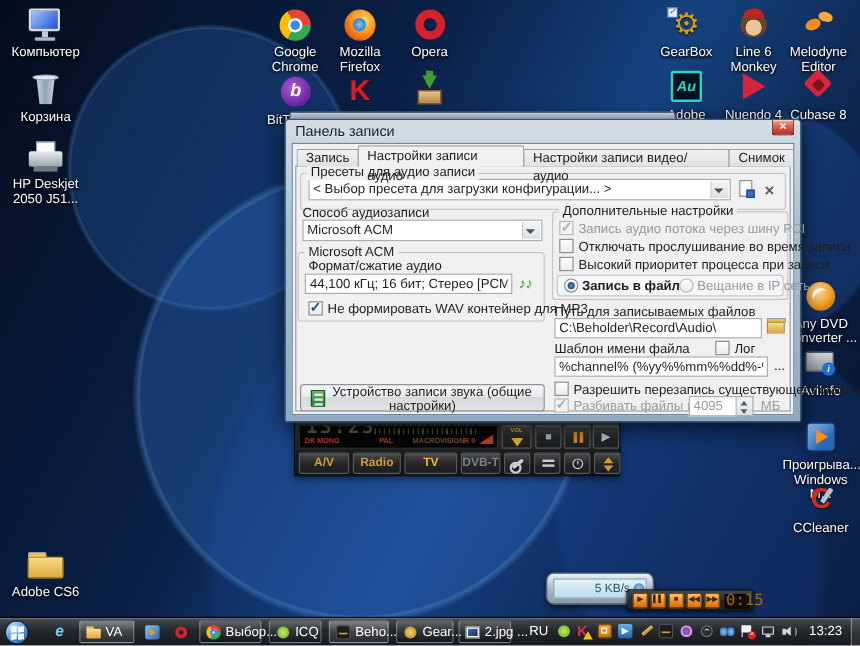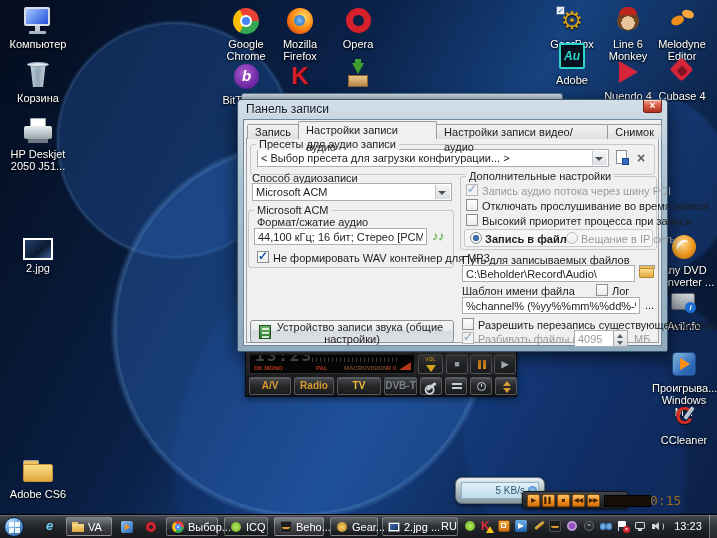--- a/index.html
+++ b/index.html
@@ -134,21 +134,21 @@
 .chip{position:absolute;left:8px;top:4px;width:12px;height:14px;background:linear-gradient(#6db36d,#2e7d32);border:1px solid #1d5420;}
 .chip::after{content:"";position:absolute;left:2px;top:2px;width:7px;height:2px;background:#d7ecd7;box-shadow:0 4px 0 #d7ecd7,0 8px 0 #d7ecd7;}
 
 
 .dm{left:455px;top:477px;width:90px;height:27px;border-radius:7px;background:linear-gradient(#eaeff2,#aab6bd 55%,#8c98a0);border:1px solid #5f6d76;box-shadow:0 2px 4px rgba(0,0,0,.5);z-index:3;}
 .dm-screen{position:absolute;left:5px;top:4px;right:5px;bottom:4px;background:linear-gradient(#e2f1f8,#bcdcec);border:1px solid #8fb4c6;font-size:10px;color:#2f566d;text-align:right;padding-right:13px;line-height:15px;}
 .dm-ico{position:absolute;right:7px;top:8px;width:9px;height:9px;border-radius:50%;background:radial-gradient(#a9cef4,#2f6fc0);z-index:2;}
 .mini{left:522px;top:491px;width:106px;height:18px;background:linear-gradient(#43474c,#26292d 55%,#1d2023);border:1px solid #111315;border-radius:3px;box-shadow:0 1px 3px rgba(0,0,0,.55);z-index:4;}
 .obtn{position:absolute;top:2px;width:13px;height:13px;background:linear-gradient(#fcc36a,#ee8f22 55%,#d96f0e);border:1px solid #7e4a08;border-radius:2px;color:#3f2304;font-size:6px;line-height:11px;text-align:center;font-weight:bold;padding:0;}
 .o1{left:4px;} .o2{left:19px;} .o3{left:34px;} .o4{left:49px;} .o5{left:64px;}
-.mini-lcd{position:absolute;left:81px;top:3px;width:21px;height:12px;background:#140e06;border:1px solid #000;color:#9a6a1d;font-family:"DejaVu Sans Mono",monospace;font-size:13px;line-height:10px;text-align:right;padding-left:45px;}
+.mini-lcd{position:absolute;left:81px;top:3px;width:21px;height:12px;background:#140e06;border:1px solid #000;color:#9a6a1d;font-family:"DejaVu Sans Mono",monospace;font-size:13px;line-height:10px;text-align:right;}
 
 
 .taskbar{left:0;top:514px;width:717px;height:24px;background:linear-gradient(#474c54,#24272c 45%,#16181c);border-top:1px solid #000;box-shadow:inset 0 1px 0 rgba(255,255,255,.18);z-index:10;}
 .orb{position:absolute;left:4px;top:2px;width:20px;height:20px;border-radius:50%;background:radial-gradient(circle at 35% 28%,#c4e2ff,#4d9be0 42%,#0f4f9e 72%,#083a78);border:1px solid #06233f;box-shadow:inset 0 0 4px rgba(255,255,255,.6);}
 .orb i{position:absolute;width:5px;height:5px;background:rgba(255,255,255,.92);transform:skewY(-8deg);}
 .orb .f1{left:4px;top:4px;} .orb .f2{left:10px;top:4px;} .orb .f3{left:4px;top:10px;} .orb .f4{left:10px;top:10px;}
 .tbbtn{position:absolute;top:2px;height:19px;border:1px solid rgba(255,255,255,.3);border-radius:2px;background:linear-gradient(rgba(255,255,255,.18),rgba(255,255,255,.06) 50%,rgba(0,0,0,.14));color:#fff;font-size:11px;display:flex;align-items:center;gap:4px;padding:0 5px;white-space:nowrap;}
 .tbbtn.on{background:linear-gradient(rgba(255,255,255,.34),rgba(255,255,255,.14) 50%,rgba(255,255,255,.07));}
 .mi{width:12px;height:12px;position:relative;flex:none;display:inline-block;}
 .mi i{position:absolute;display:block;}
@@ -212,26 +212,20 @@
     <div class="dlabel">Корзина</div>
   </div>
   <div class="dicon" style="left:6px;top:116px">
     <div class="ic ic-printer">
         <i class="pap"></i>
         <i class="bdy"></i>
         <i class="tray"></i>
       </div>
     <div class="dlabel">HP Deskjet 2050 J51...</div>
   </div>
-  <div class="dicon" style="left:6px;top:238px">
-    <div class="ic ic-photo">
-        <i class="img"></i>
-      </div>
-    <div class="dlabel">2.jpg</div>
-  </div>
   <div class="dicon" style="left:6px;top:456px">
     <div class="ic ic-folder">
         <i class="tab"></i>
         <i class="back"></i>
       </div>
     <div class="dlabel">Adobe CS6</div>
   </div>
 
   <div class="dicon" style="left:214px;top:6px">
     <div class="ic ic-chrome">
@@ -284,38 +278,38 @@
       </div>
     <div class="dlabel">Line 6 Monkey</div>
   </div>
   <div class="dicon" style="left:650px;top:6px">
     <div class="ic ic-mel">
         <i class="b1"></i>
         <i class="b2"></i>
       </div>
     <div class="dlabel">Melodyne Editor</div>
   </div>
-  <div class="dicon" style="left:540px;top:42px">
+  <div class="dicon" style="left:540px;top:58px">
     <div class="ic ic-au">
         <i class="sq">Au</i>
       </div>
     <div class="dlabel">Adobe</div>
   </div>
   <div class="dicon" style="left:596px;top:58px">
     <div class="ic ic-nuendo">
         <i class="tri"></i>
       </div>
     <div class="dlabel">Nuendo 4</div>
   </div>
   <div class="dicon" style="left:650px;top:58px">
     <div class="ic ic-cubase">
         <i class="dia"></i>
         <i class="cut"></i>
       </div>
-    <div class="dlabel">Cubase 4</div>
+    <div class="dlabel">Cubase 8</div>
   </div>
 
   <div class="dicon" style="left:652px;top:232px">
     <div class="ic ic-anydvd">
         <i class="ball"></i>
         <i class="sw"></i>
       </div>
     <div class="dlabel">Any DVD Converter ...</div>
   </div>
   <div class="dicon" style="left:652px;top:288px">
@@ -512,21 +506,21 @@
           <i class="w"></i>
         </span>
       <span>Beho...</span>
     </div>
     <div class="tbbtn" style="left:330px;width:48px">
       <span class="mi mi-gearbox">
           <i></i>
         </span>
       <span>Gear...</span>
     </div>
-    <div class="tbbtn" style="left:382px;width:76px">
+    <div class="tbbtn" style="left:382px;width:44px">
       <span class="mi mi-img">
           <i class="f"></i>
           <i class="p"></i>
         </span>
       <span>2.jpg ...</span>
     </div>
     <div class="tb-lang" style="left:441px">RU</div>
     <span class="mi mi-flower tray-ico" style="left:464px">
         <i></i>
       </span>

